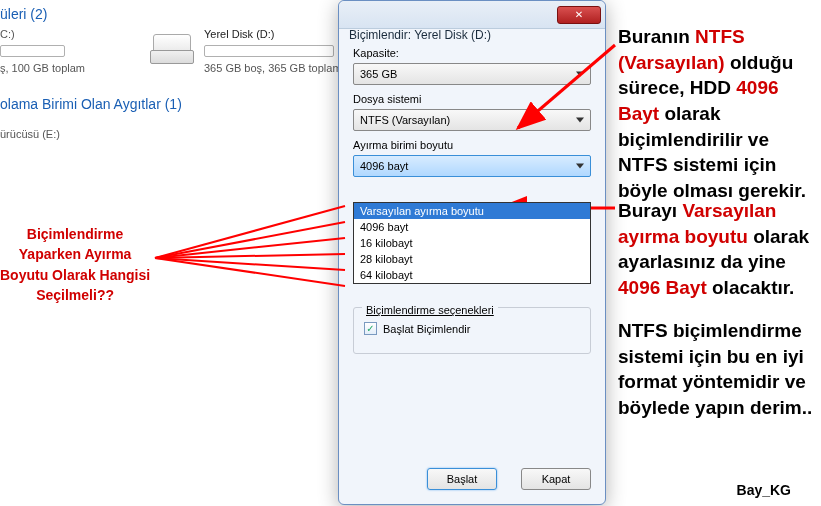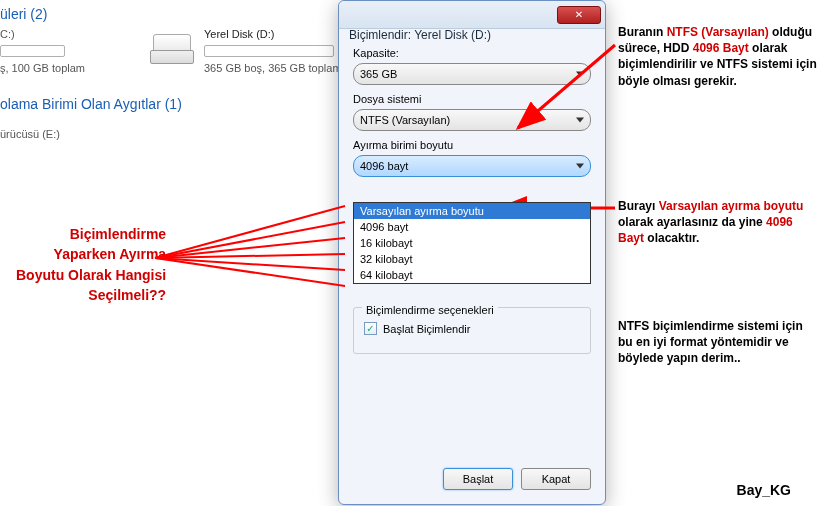--- a/index.html
+++ b/index.html
@@ -9,35 +9,35 @@
 .disk-icon { width: 48px; height: 32px; position: absolute; }
 .disk-icon .disk { width: 44px; height: 14px; border: 1px solid #999; border-radius: 2px; background: linear-gradient(#f0f0f0, #dcdcdc); position: absolute; bottom: 0; left: 2px; }
 .disk-icon .platter { width: 38px; height: 20px; border: 1px solid #aaa; border-radius: 3px; background: linear-gradient(#fff, #e8e8e8); position: absolute; top: 2px; left: 5px; }
 .prog-bar { position: absolute; height: 12px; border: 1px solid #b0b0b0; border-radius: 2px; background: #fff; }
 .dialog { position: absolute; left: 338px; top: 0; width: 268px; height: 505px; border: 1px solid #6b8fc2; border-radius: 6px; background: #f1f5fb; box-shadow: 0 4px 20px rgba(0,0,0,0.3); }
 .titlebar { height: 28px; background: linear-gradient(#e9eff7, #d8e4f2); border-radius: 6px 6px 0 0; display: flex; align-items: center; padding: 0 4px 0 10px; border-bottom: 1px solid #bcd; }
 .titlebar-text { color: #1a2b3c; font-size: 12px; flex: 1; margin-top: 40px; }
 .close-btn { width: 44px; height: 18px; background: linear-gradient(#d95050, #b02020); border: 1px solid #7a1010; border-radius: 3px; display: flex; align-items: center; justify-content: center; color: #fff; font-size: 10px; cursor: pointer; }
 .dlg-body { padding: 10px 14px; }
 .lbl { font-size: 11px; margin-top: 8px; margin-bottom: 4px; }
-.select { width: 100%; height: 22px; border: 1px solid #888; background: linear-gradient(#f8f8f8, #e4e4e4); border-radius: 10px; display: flex; align-items: center; padding: 0 6px; position: relative; font-size: 11px; cursor: pointer; }
+.select { width: 100%; height: 22px; border: 1px solid #888; background: linear-gradient(#f8f8f8, #e4e4e4); border-radius: 2px; display: flex; align-items: center; padding: 0 6px; position: relative; font-size: 11px; cursor: pointer; }
 .select-sel { background: linear-gradient(#d8ecff, #b0d8ff); border-color: #3a8fd8; }
 .select::after { content: ""; position: absolute; right: 6px; top: 50%; transform: translateY(-50%); border-left: 4px solid transparent; border-right: 4px solid transparent; border-top: 5px solid #333; }
 .dropdown { position: absolute; left: 14px; top: 201px; width: 238px; border: 1px solid #333; background: #fff; z-index: 10; }
 .dd-item { padding: 2px 6px; font-size: 11px; cursor: pointer; }
 .dd-sel { background: #2f7ad5; color: #fff; }
 .groupbox { border: 1px solid #c8cdd6; border-radius: 3px; margin-top: 46px; padding: 10px 10px 14px 10px; position: relative; }
-.groupbox-title { position: absolute; top: -8px; left: 8px; background: #f1f5fb; padding: 4px 4px; font-size: 11px; }
+.groupbox-title { position: absolute; top: -8px; left: 8px; background: #f1f5fb; padding: 4px 4px; font-size: 11px; text-decoration: underline; }
 .chk-row { display: flex; align-items: center; margin: 4px 0; font-size: 11px; }
 .chk { width: 13px; height: 13px; border: 1px solid #7a9ac0; background: linear-gradient(#fff, #e4eefa); margin-right: 6px; display: flex; align-items: center; justify-content: center; font-size: 10px; color: #2a6; }
-.dlg-footer { position: absolute; bottom: 14px; right: 14px; display: flex; gap: 8px; }
+.dlg-footer { position: absolute; bottom: 14px; right: 14px; display: flex; gap: 24px; }
 .btn { min-width: 70px; height: 22px; border: 1px solid #888; background: linear-gradient(#f8f8f8, #e4e4e4); border-radius: 3px; display: flex; align-items: center; justify-content: center; font-size: 11px; cursor: pointer; }
 .btn-primary { border-color: #3a8fd8; box-shadow: 0 0 2px #6bb0f0; }
 .ann-red { color: #d00000; font-weight: bold; font-size: 14px; position: absolute; }
-.ann-black { color: #000; font-weight: bold; font-size: 12px; position: absolute; line-height: 1.35; }
+.ann-black { color: #000; font-weight: bold; font-size: 19px; position: absolute; line-height: 1.35; }
 .ann-black .red { color: #d00000; }
 .sig { position: absolute; right: 30px; bottom: 8px; font-weight: bold; font-size: 14px; }
 </style>
 </head>
 <body>
 
 <div class="bg-heading" style="left:0;top:6px">üleri (2)</div>
 <div class="bg-text" style="left:0;top:28px">C:)</div>
 <div class="prog-bar" style="left:0;top:45px;width:65px"></div>
 <div class="bg-text" style="left:0;top:62px">ş, 100 GB toplam</div>
@@ -80,31 +80,31 @@
         <div class="chk">✓</div>
         <span>Başlat Biçimlendir</span>
       </div>
     </div>
   </div>
 
   <div class="dropdown">
     <div class="dd-item dd-sel">Varsayılan ayırma boyutu</div>
     <div class="dd-item">4096 bayt</div>
     <div class="dd-item">16 kilobayt</div>
-    <div class="dd-item">32 kilobayt</div>
+    <div class="dd-item">28 kilobayt</div>
     <div class="dd-item">64 kilobayt</div>
   </div>
 
   <div class="dlg-footer">
     <div class="btn btn-primary">Başlat</div>
     <div class="btn">Kapat</div>
   </div>
 </div>
 
-<div class="ann-red" style="left:16px;top:224px;line-height:1.45;text-align:right">
+<div class="ann-red" style="left:0;top:224px;line-height:1.45;text-align:center">
   <span>Biçimlendirme</span><br>
   <span>Yaparken</span> <span class="ul">Ayırma</span><br>
   <span class="ul">Boyutu</span> <span>Olarak Hangisi</span><br>
   <span>Seçilmeli??</span>
 </div>
 
 <div class="ann-black" style="left:618px;top:24px;width:200px">
   <span>Buranın</span> <span class="red">NTFS (Varsayılan)</span> <span>olduğu sürece, HDD</span> <span class="red">4096 Bayt</span> <span>olarak biçimlendirilir ve NTFS sistemi için böyle olması gerekir.</span>
 </div>
 <div class="ann-black" style="left:618px;top:198px;width:200px">

